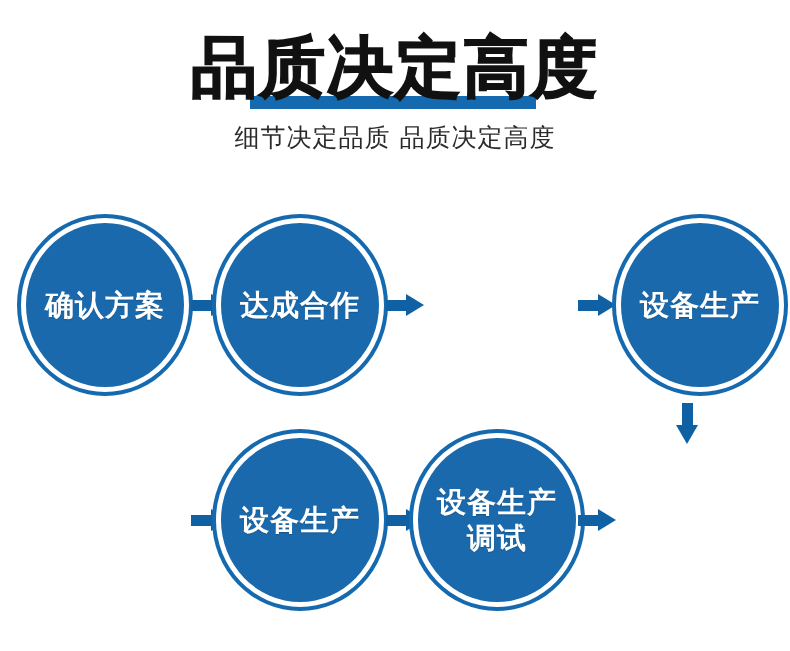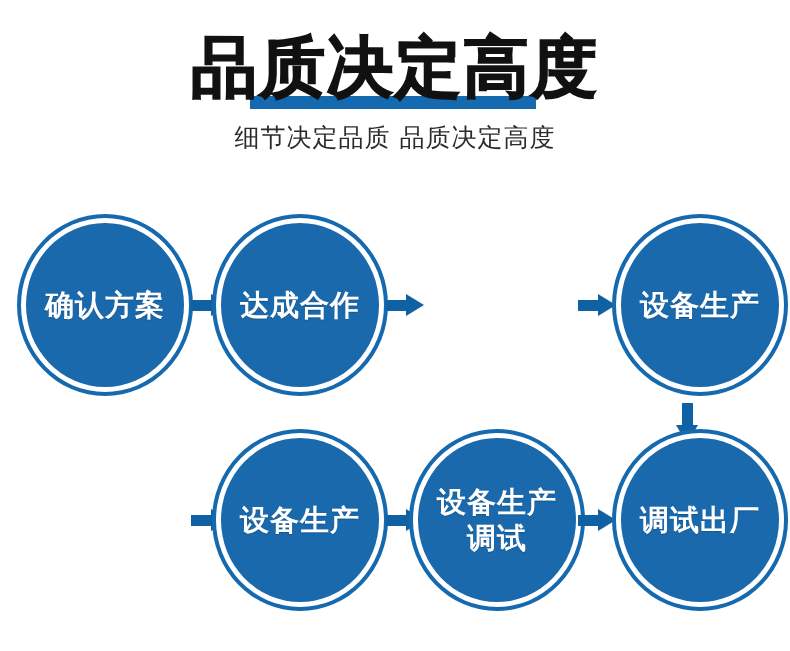--- a/index.html
+++ b/index.html
@@ -275,22 +275,17 @@
           <div class="node-label">设备生产
 调试</div>
         </div>
       </div>
 
       <div class="arrow-right a3">
         <div class="shaft"></div>
         <div class="head"></div>
       </div>
 
-      <div class="node n4">
-        <div class="node-inner">
-          <div class="node-label">调试出厂</div>
-        </div>
-      </div>
 
     </div>
 
   </div>
 </div>
 
 </body></html>

